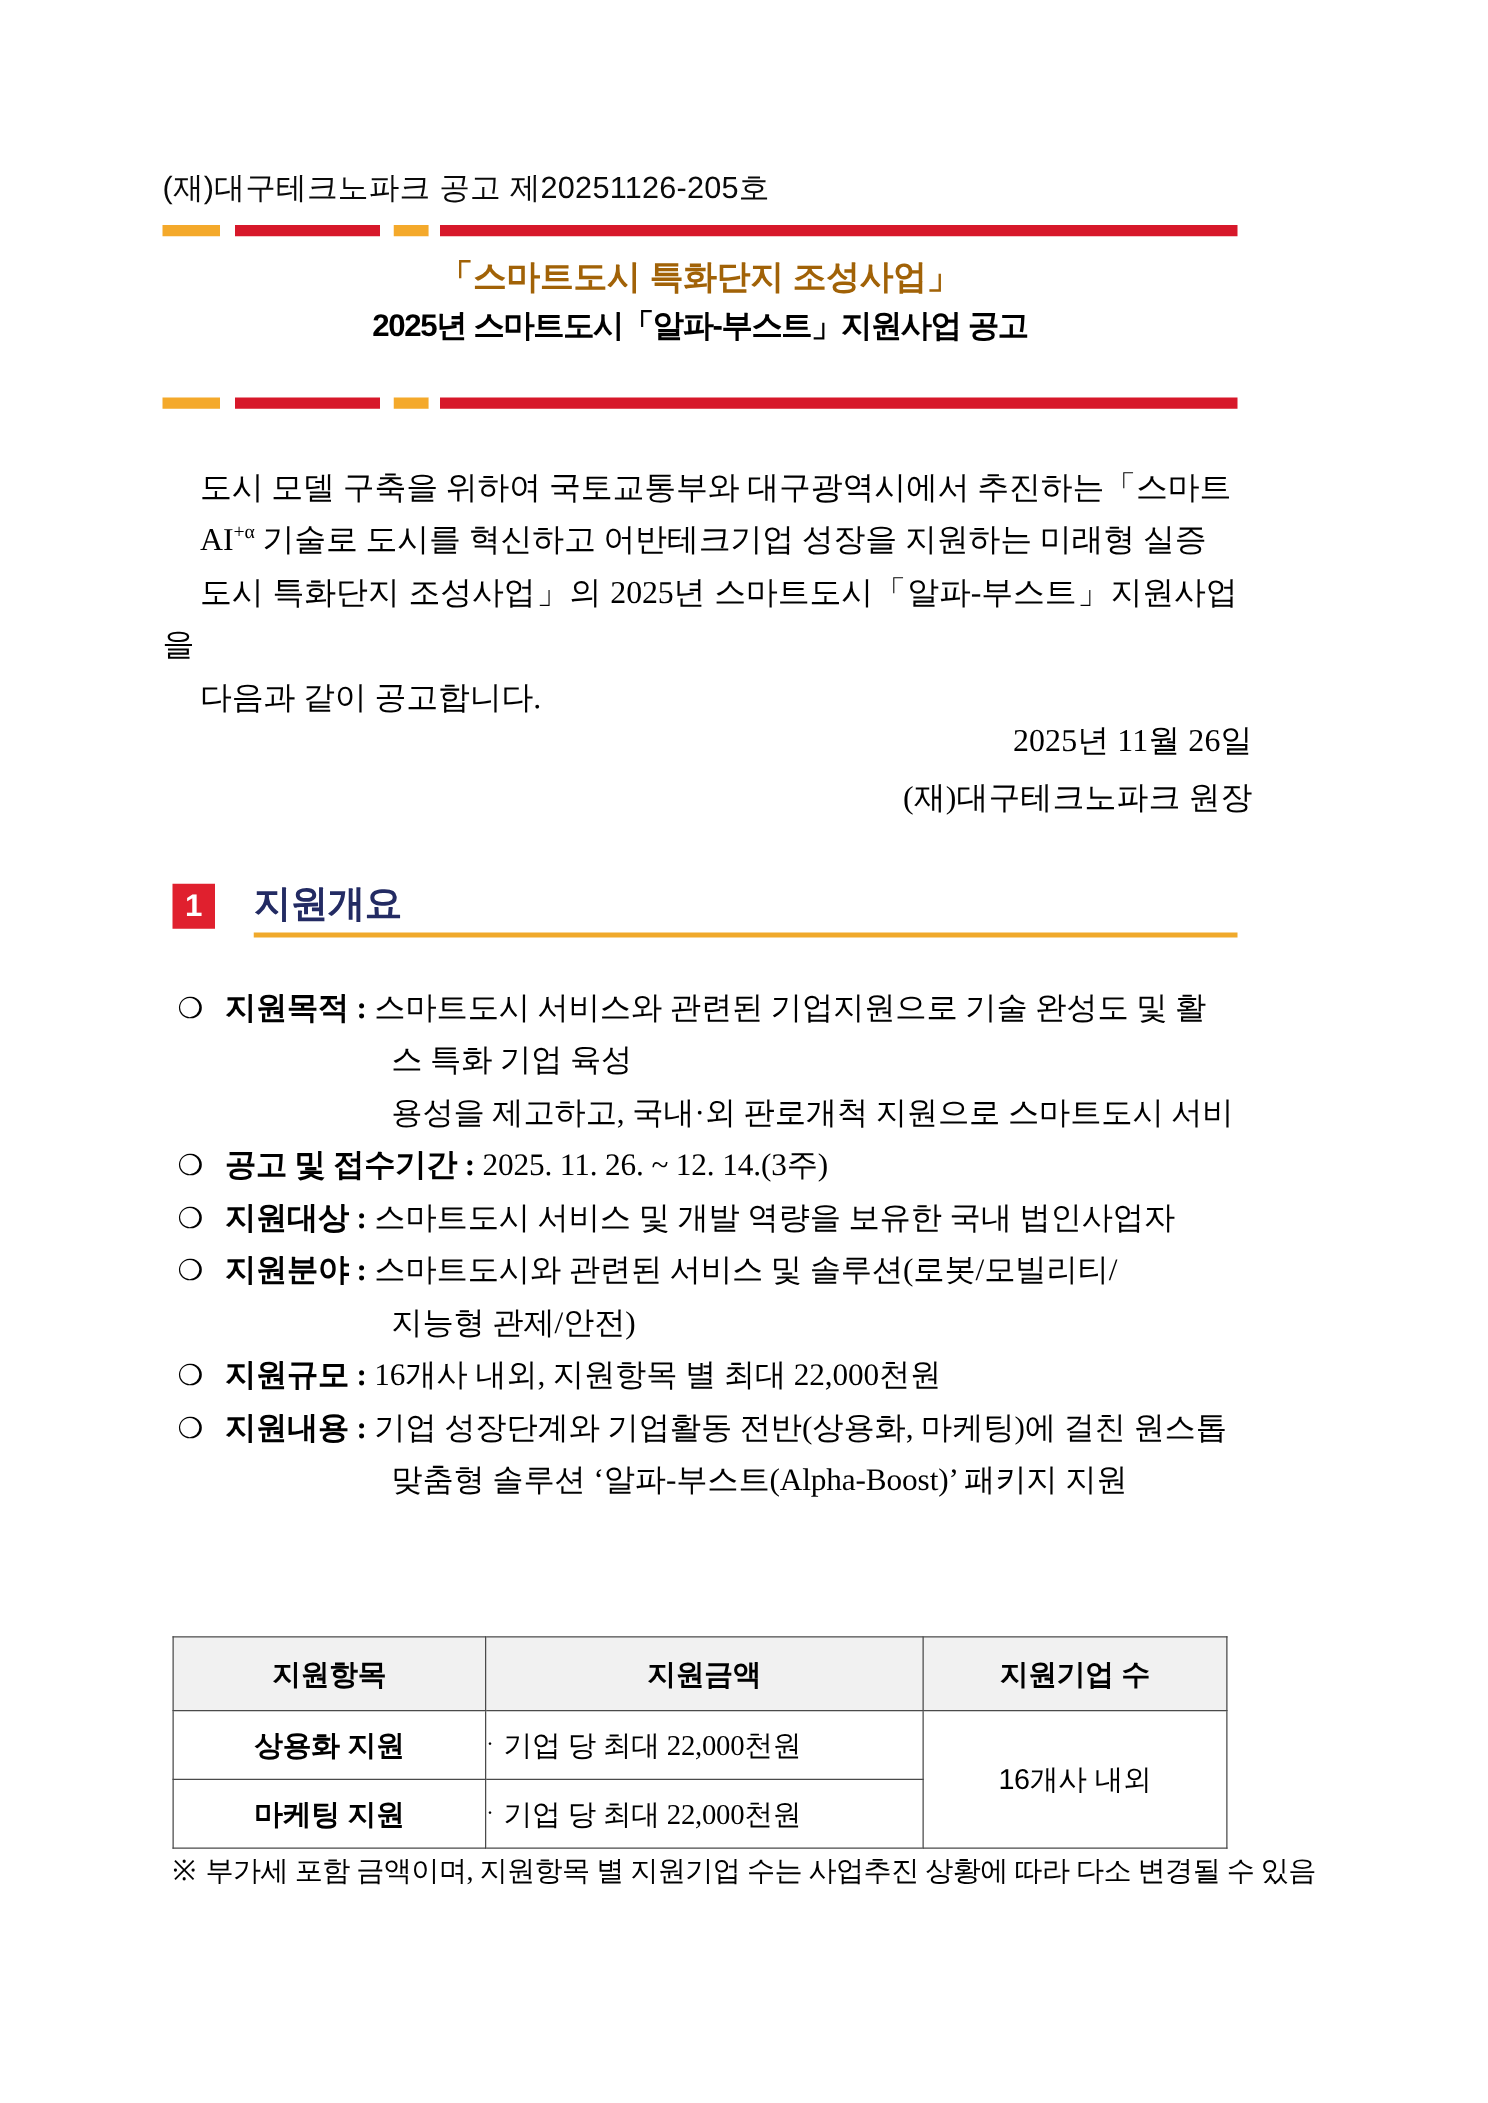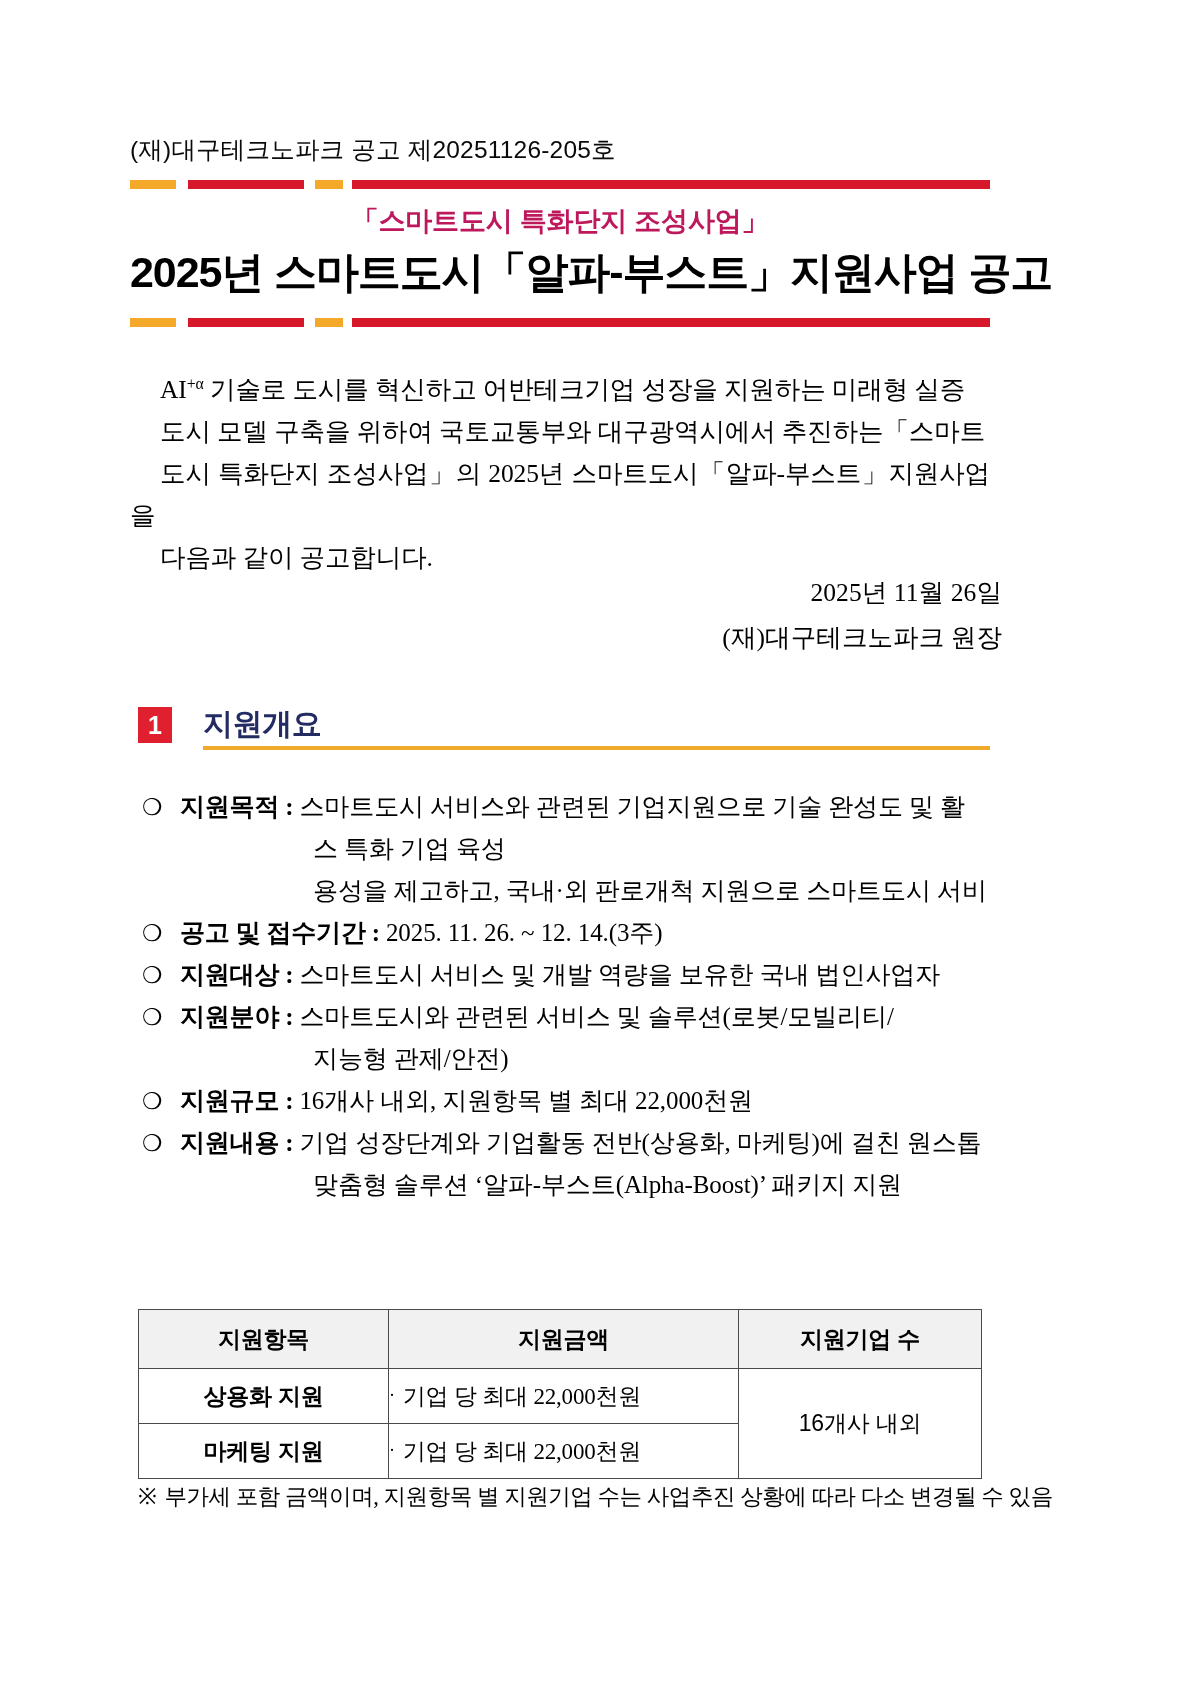--- a/index.html
+++ b/index.html
@@ -67,27 +67,27 @@
     left: 0;
     top: 205px;
     width: 860px;
     text-align: center;
   }
   .title-sub {
     font-family: "Liberation Sans", "DejaVu Sans", sans-serif;
     font-size: 27px;
     font-weight: 700;
     letter-spacing: -0.2px;
-    color: #be185d;
+    color: #a16207;
     line-height: 1.25;
     white-space: nowrap;
   }
   .title-main {
     font-family: "Liberation Sans", "DejaVu Sans", sans-serif;
-    font-size: 43px;
+    font-size: 25px;
     font-weight: 700;
     letter-spacing: -1.1px;
     color: #000000;
     line-height: 1.3;
     margin-top: 6px;
     white-space: nowrap;
   }
 
   
   .intro {
@@ -292,22 +292,22 @@
       <span class="seg seg-o1"></span>
       <span class="seg seg-gap1"></span>
       <span class="seg seg-r1"></span>
       <span class="seg seg-gap2"></span>
       <span class="seg seg-o2"></span>
       <span class="seg seg-gap3"></span>
       <span class="seg seg-r2"></span>
     </div>
 
     <div class="intro">
+      <p>도시 모델 구축을 위하여 국토교통부와 대구광역시에서 추진하는「스마트</p>
       <p><span>AI</span><sup class="alpha">+α</sup><span> 기술로 도시를 혁신하고 어반테크기업 성장을 지원하는 미래형 실증</span></p>
-      <p>도시 모델 구축을 위하여 국토교통부와 대구광역시에서 추진하는「스마트</p>
       <p>도시 특화단지 조성사업」의 2025년 스마트도시「알파-부스트」지원사업을</p>
       <p class="lastline">다음과 같이 공고합니다.</p>
     </div>
 
     <div class="sign">
       <div>2025년 11월 26일</div>
       <div>(재)대구테크노파크 원장</div>
     </div>
 
     <div class="section-head">

